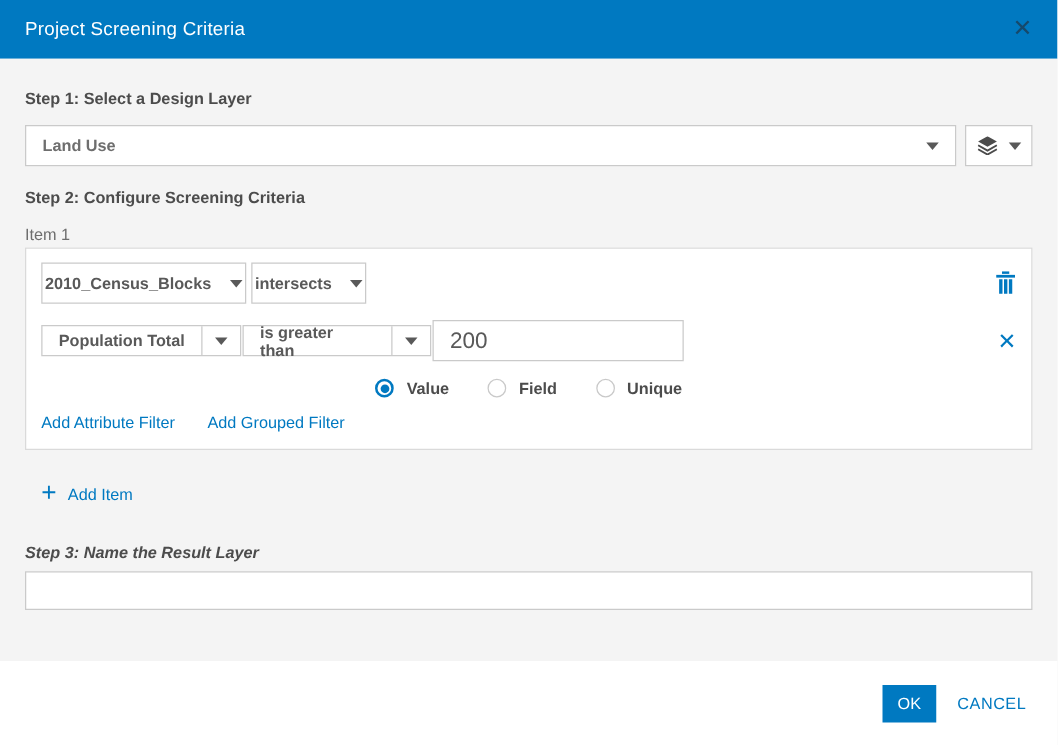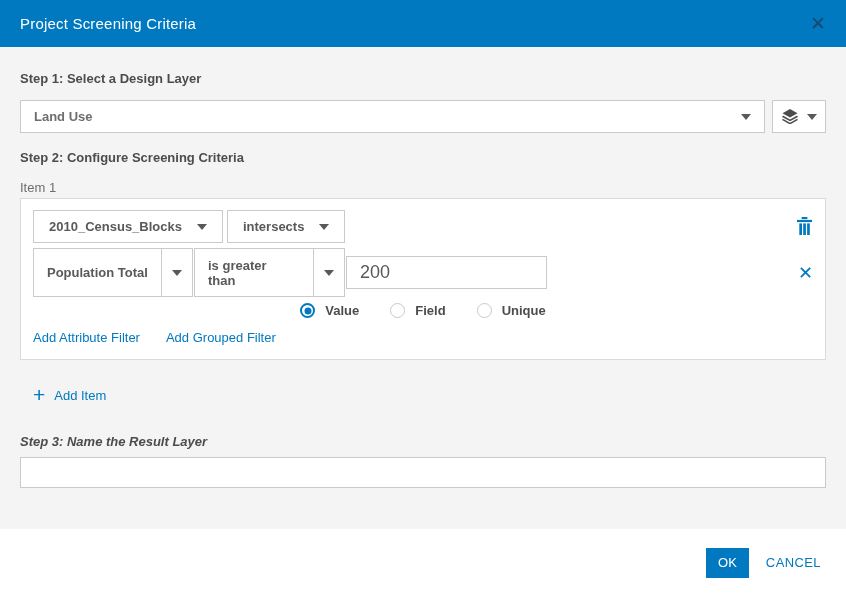--- a/index.html
+++ b/index.html
@@ -24,25 +24,25 @@
   .layers-btn { width:54px; margin-left:7px; justify-content:center; gap:9px; }
 
   .caret { width:0; height:0; border-left:5px solid transparent; border-right:5px solid transparent; border-top:6px solid #595959; }
 
   .step2-label { margin-top:17px; }
   .item-label { margin-top:15px; font-size:13px; color:#6e6e6e; }
 
   .item-box { margin-top:3px; background:#fff; border:1px solid #dadada; padding:11px 12px 14px 12px; }
 
   .expr-row { display:flex; align-items:center; height:33px; }
-  .dd-plain { height:33px; padding:0 15px; gap:15px; }
+  .dd-plain { height:33px; padding:0 2px; gap:15px; }
   .dd-plain + .dd-plain { margin-left:4px; }
 
   .filter-row { margin-top:13px; display:flex; align-items:center; height:33px; }
-  .dd-split { height:49px; padding:0; }
+  .dd-split { height:25px; padding:0; }
   .dd-split .dd-text { padding:0 13px; display:flex; align-items:center; height:100%; }
   .dd-split .dd-caret { width:31px; height:100%; border-left:1px solid #cacaca; display:flex; align-items:center; justify-content:center; }
   .w-field { width:160px; }
   .w-op { width:151px; margin-left:1px;gap:32px; }
   .w-field .dd-text, .w-op .dd-text { flex:1; }
   .value-input { width:201px; height:33px; margin-left:1px; border:1px solid #cacaca; background:#fff; font-size:18px; color:#595959; padding:0 13px; font-family:"Liberation Sans", sans-serif; outline:none; }
 
   .icon-btn { margin-left:auto; cursor:pointer; display:flex; align-items:center; }
   .remove-x { color:#0079c1; font-size:18px; font-weight:400; line-height:1; }
 

